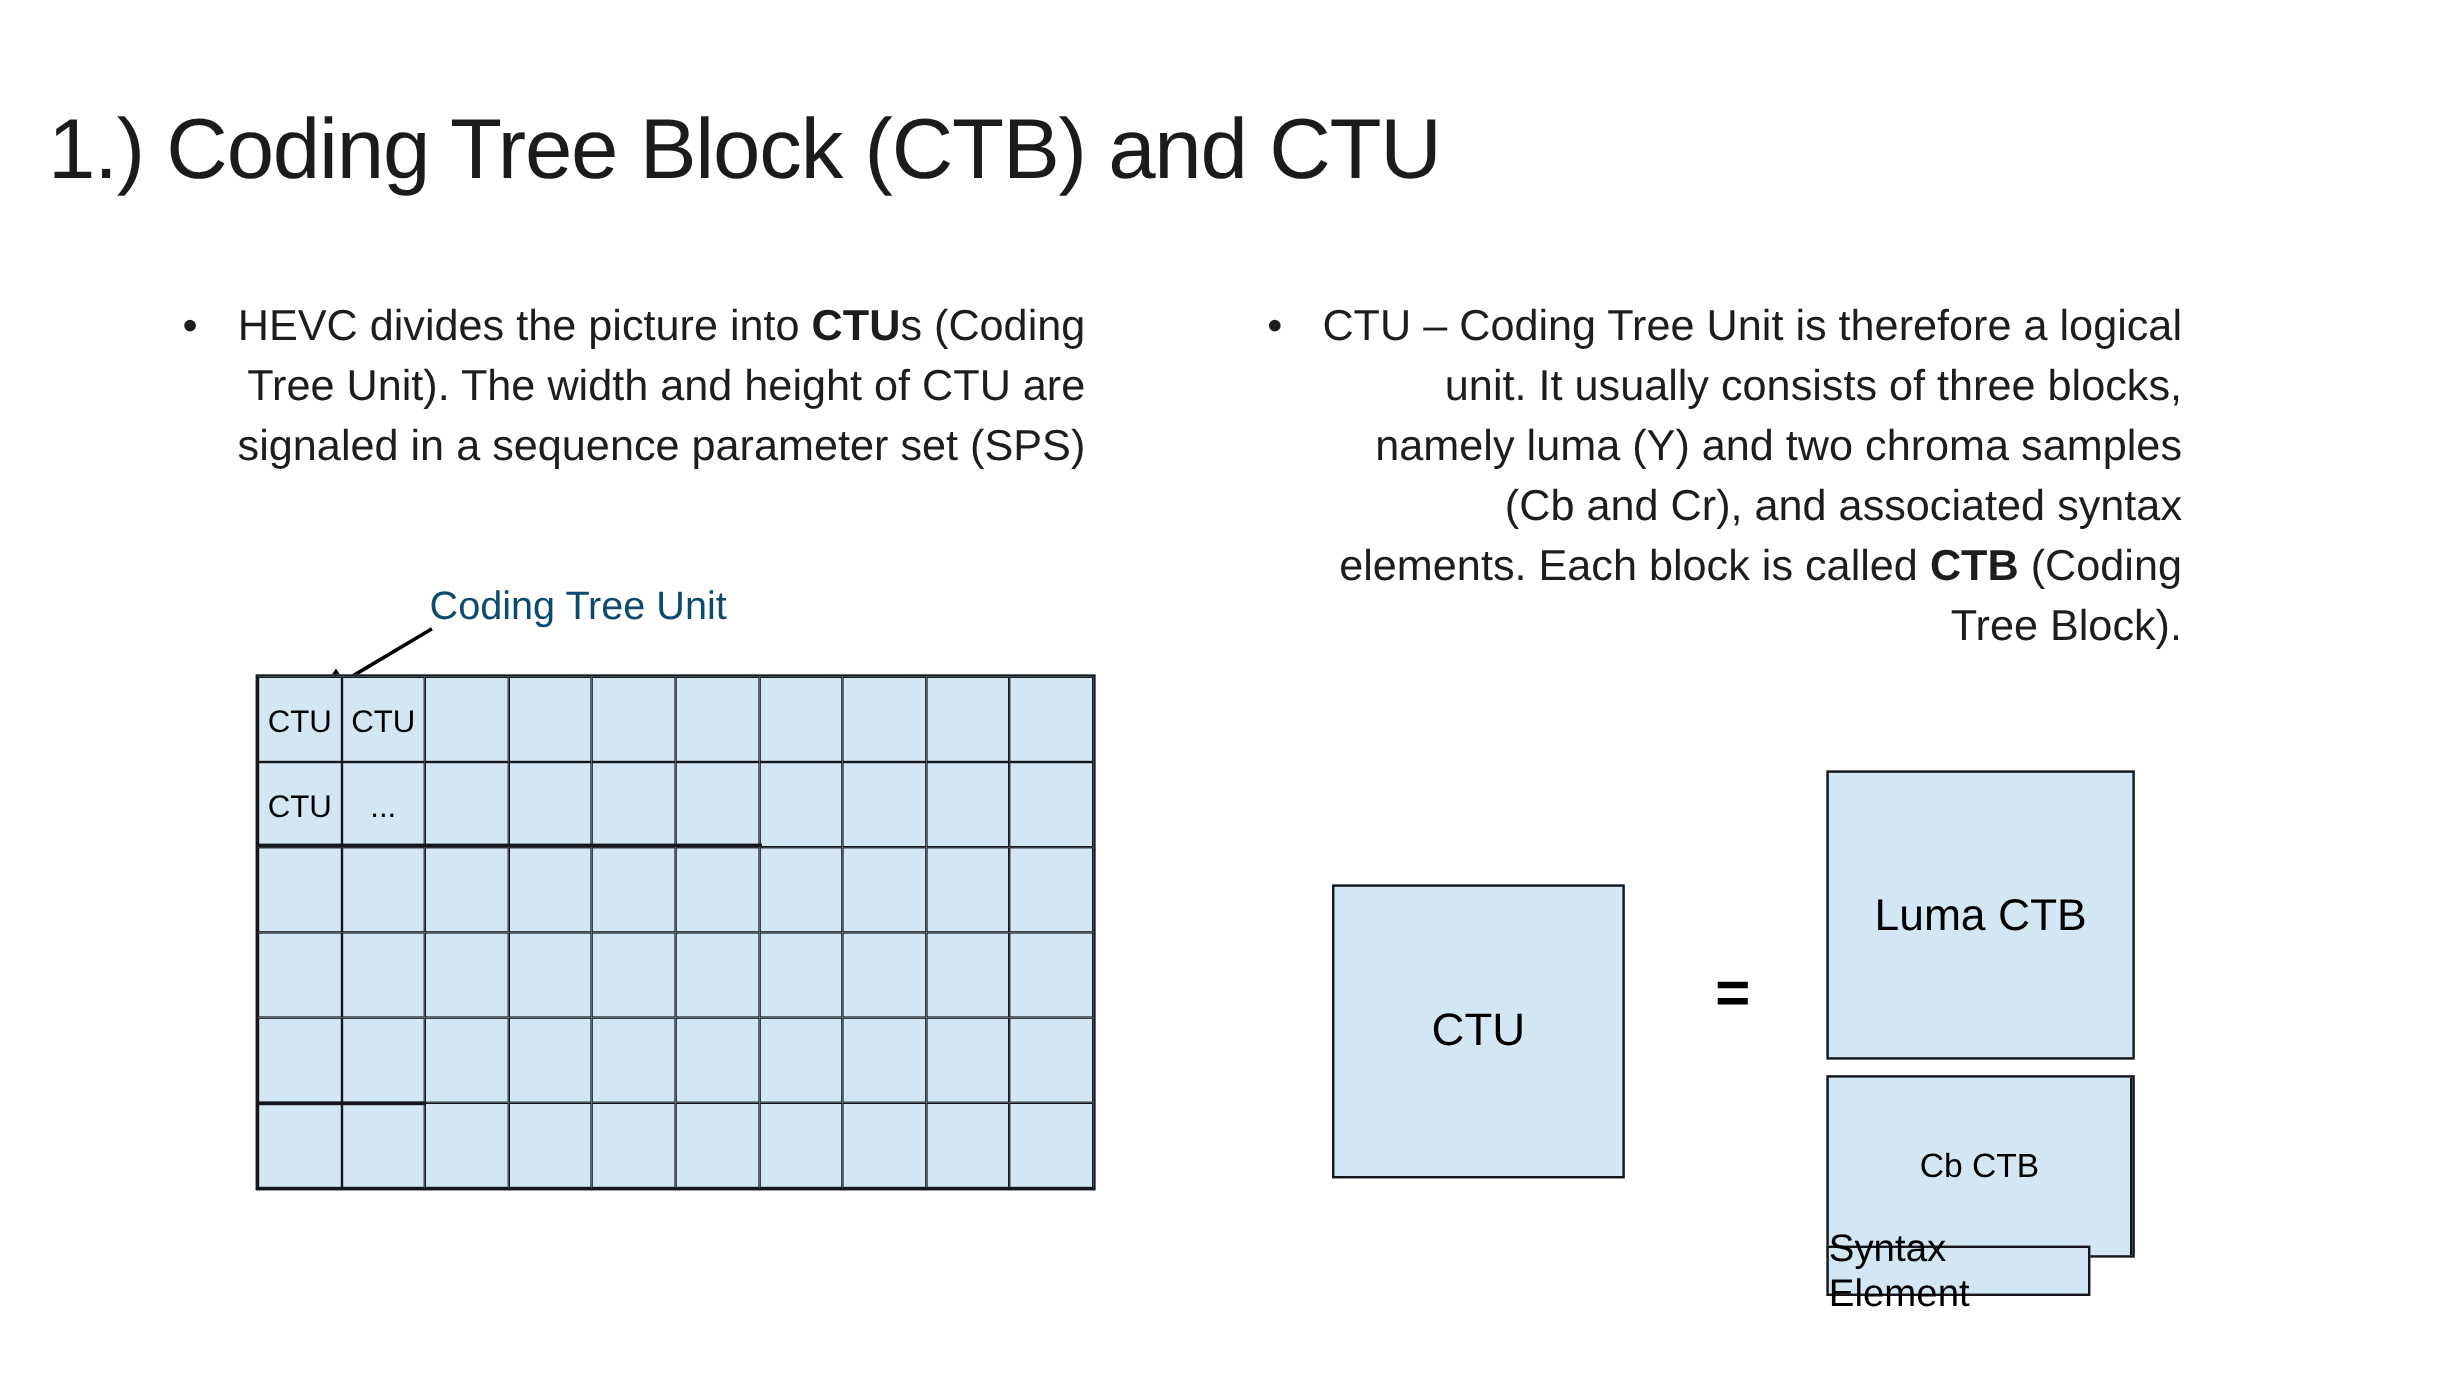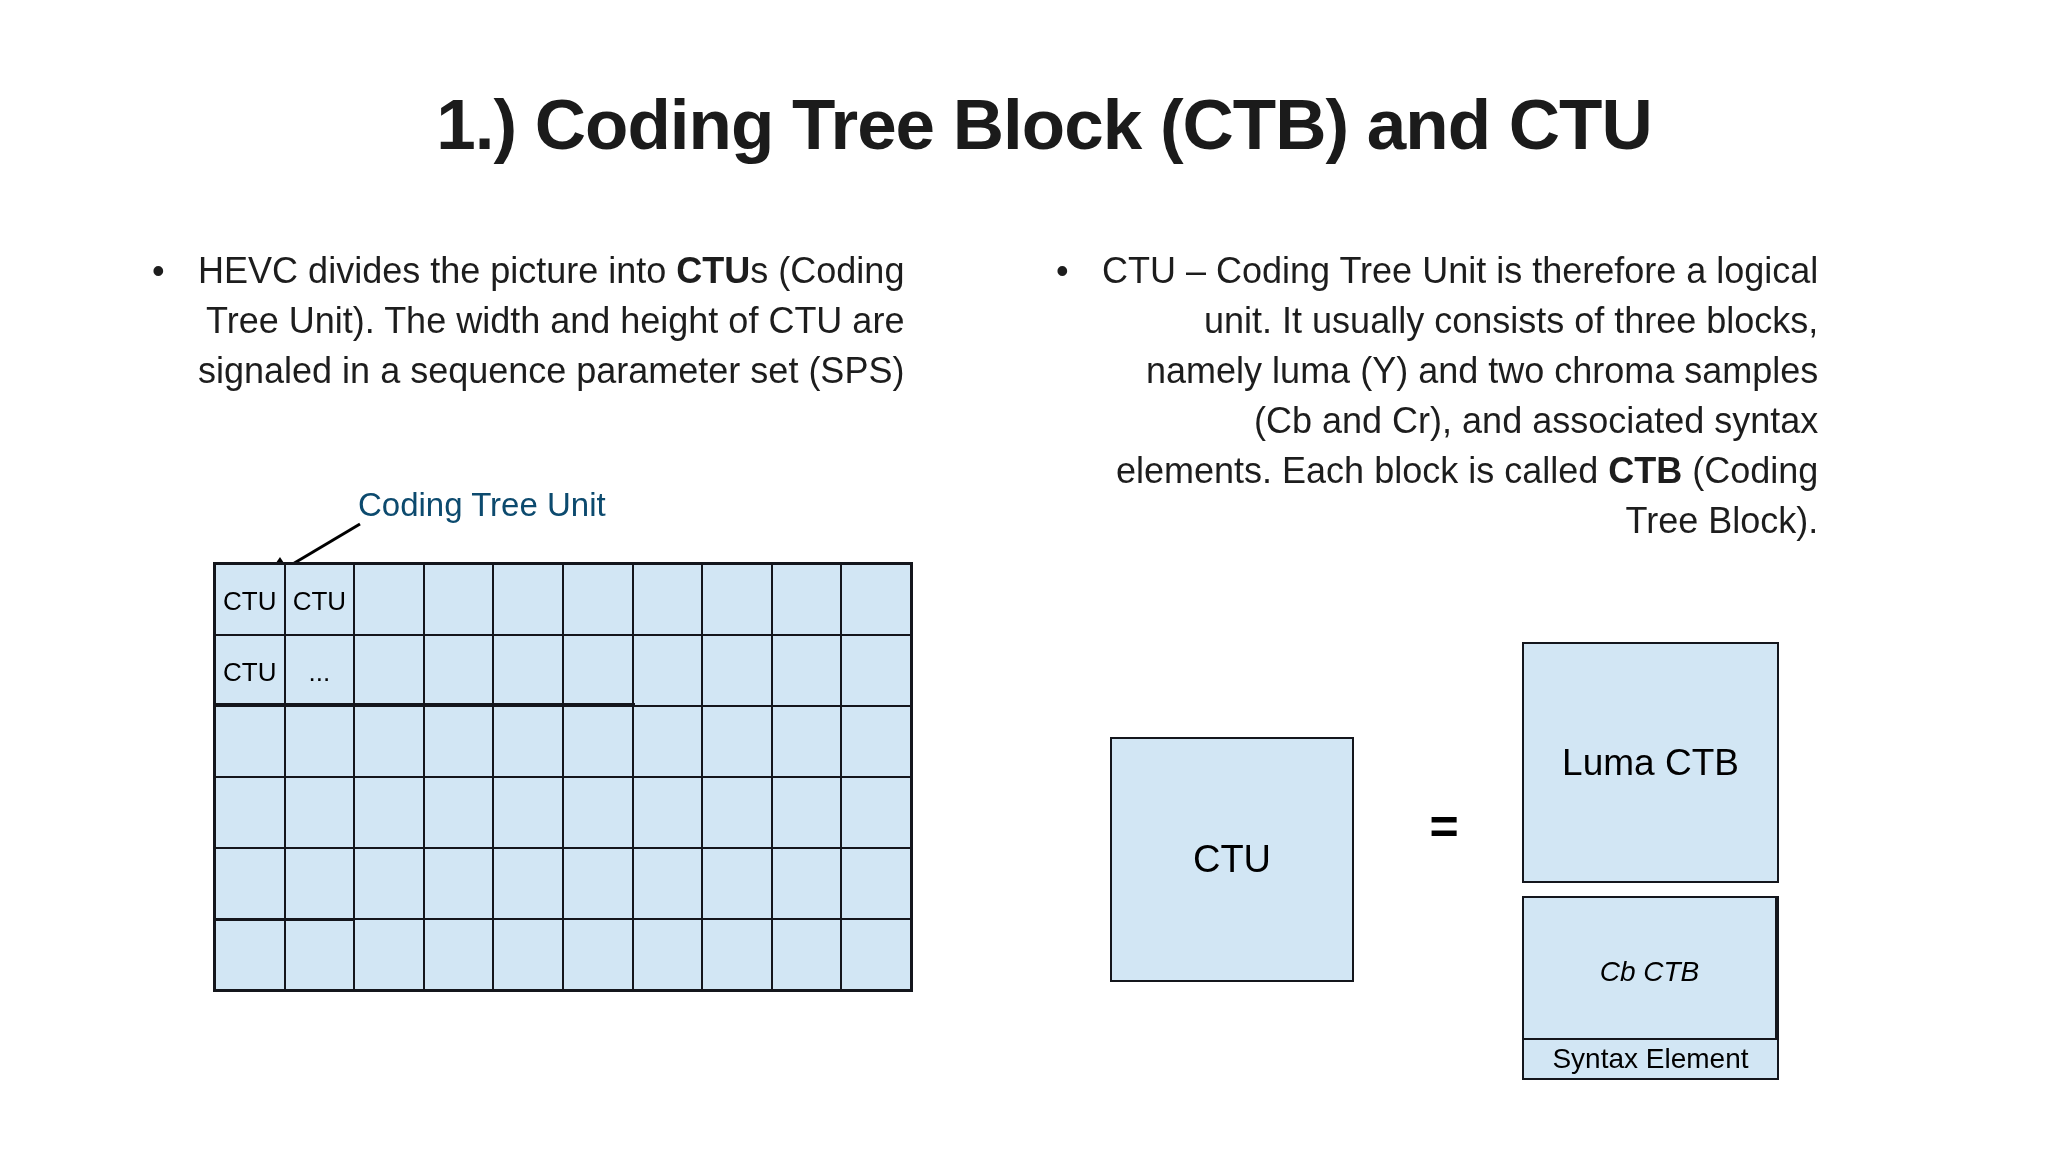--- a/index.html
+++ b/index.html
@@ -11,22 +11,22 @@
   .slide{
     position:relative;
     width:2048px;height:1152px;
     background:#ffffff;
     overflow:hidden;
     font-family:"Liberation Sans",sans-serif;
     color:var(--text);
   }
   .title{
     position:absolute;left:0;right:0;top:84px;
-    text-align:center;
-    font-size:71px;line-height:1.15;font-weight:700;
+    text-align:left;
+    font-size:71px;line-height:1.15;font-weight:400;
     color:#1b1b1b;
     letter-spacing:-1px;
     padding-left:40px;
   }
   .bullet{
     position:absolute;display:flex;align-items:flex-start;
     font-size:36px;line-height:50px;color:#1d1d1d;
   }
   .bullet .marker{flex:none;width:46px;}
   .bullet .btext{white-space:pre-wrap;text-align:right;}
@@ -68,28 +68,28 @@
     color:#000;
     margin-top:44px;
   }
   .ctu-box{left:1110px;top:693px;width:244px;height:245px;font-size:38px;}
   .equals{
     position:absolute;left:1400px;top:795px;width:88px;height:64px;
     display:flex;align-items:center;justify-content:center;
     font-size:50px;font-weight:700;color:#000;
   }
   .luma-box{left:1522px;top:598px;width:257px;height:241px;font-size:37px;}
-  .chroma-box{left:1522px;top:852px;width:257px;height:152px;padding:0;font-style:italic;}
+  .chroma-box{left:1522px;top:852px;width:257px;height:152px;padding:0;}
   .chroma-box .half{
     flex:1;height:100%;
     display:flex;align-items:center;justify-content:center;
     font-size:28px;color:#000;
   }
   .chroma-box .half.first{border-right:2px solid var(--line);}
-  .syntax-box{left:1522px;top:994px;width:257px;height:42px;font-size:28px;}
+  .syntax-box{left:1522px;top:994px;width:220px;height:42px;font-size:32px;}
 </style>
 </head>
 <body>
 
 <div class="slide">
 
   <div class="title">1.) Coding Tree Block (CTB) and CTU</div>
 
   <div class="bullet bullet-left">
     <span class="marker">•</span>

